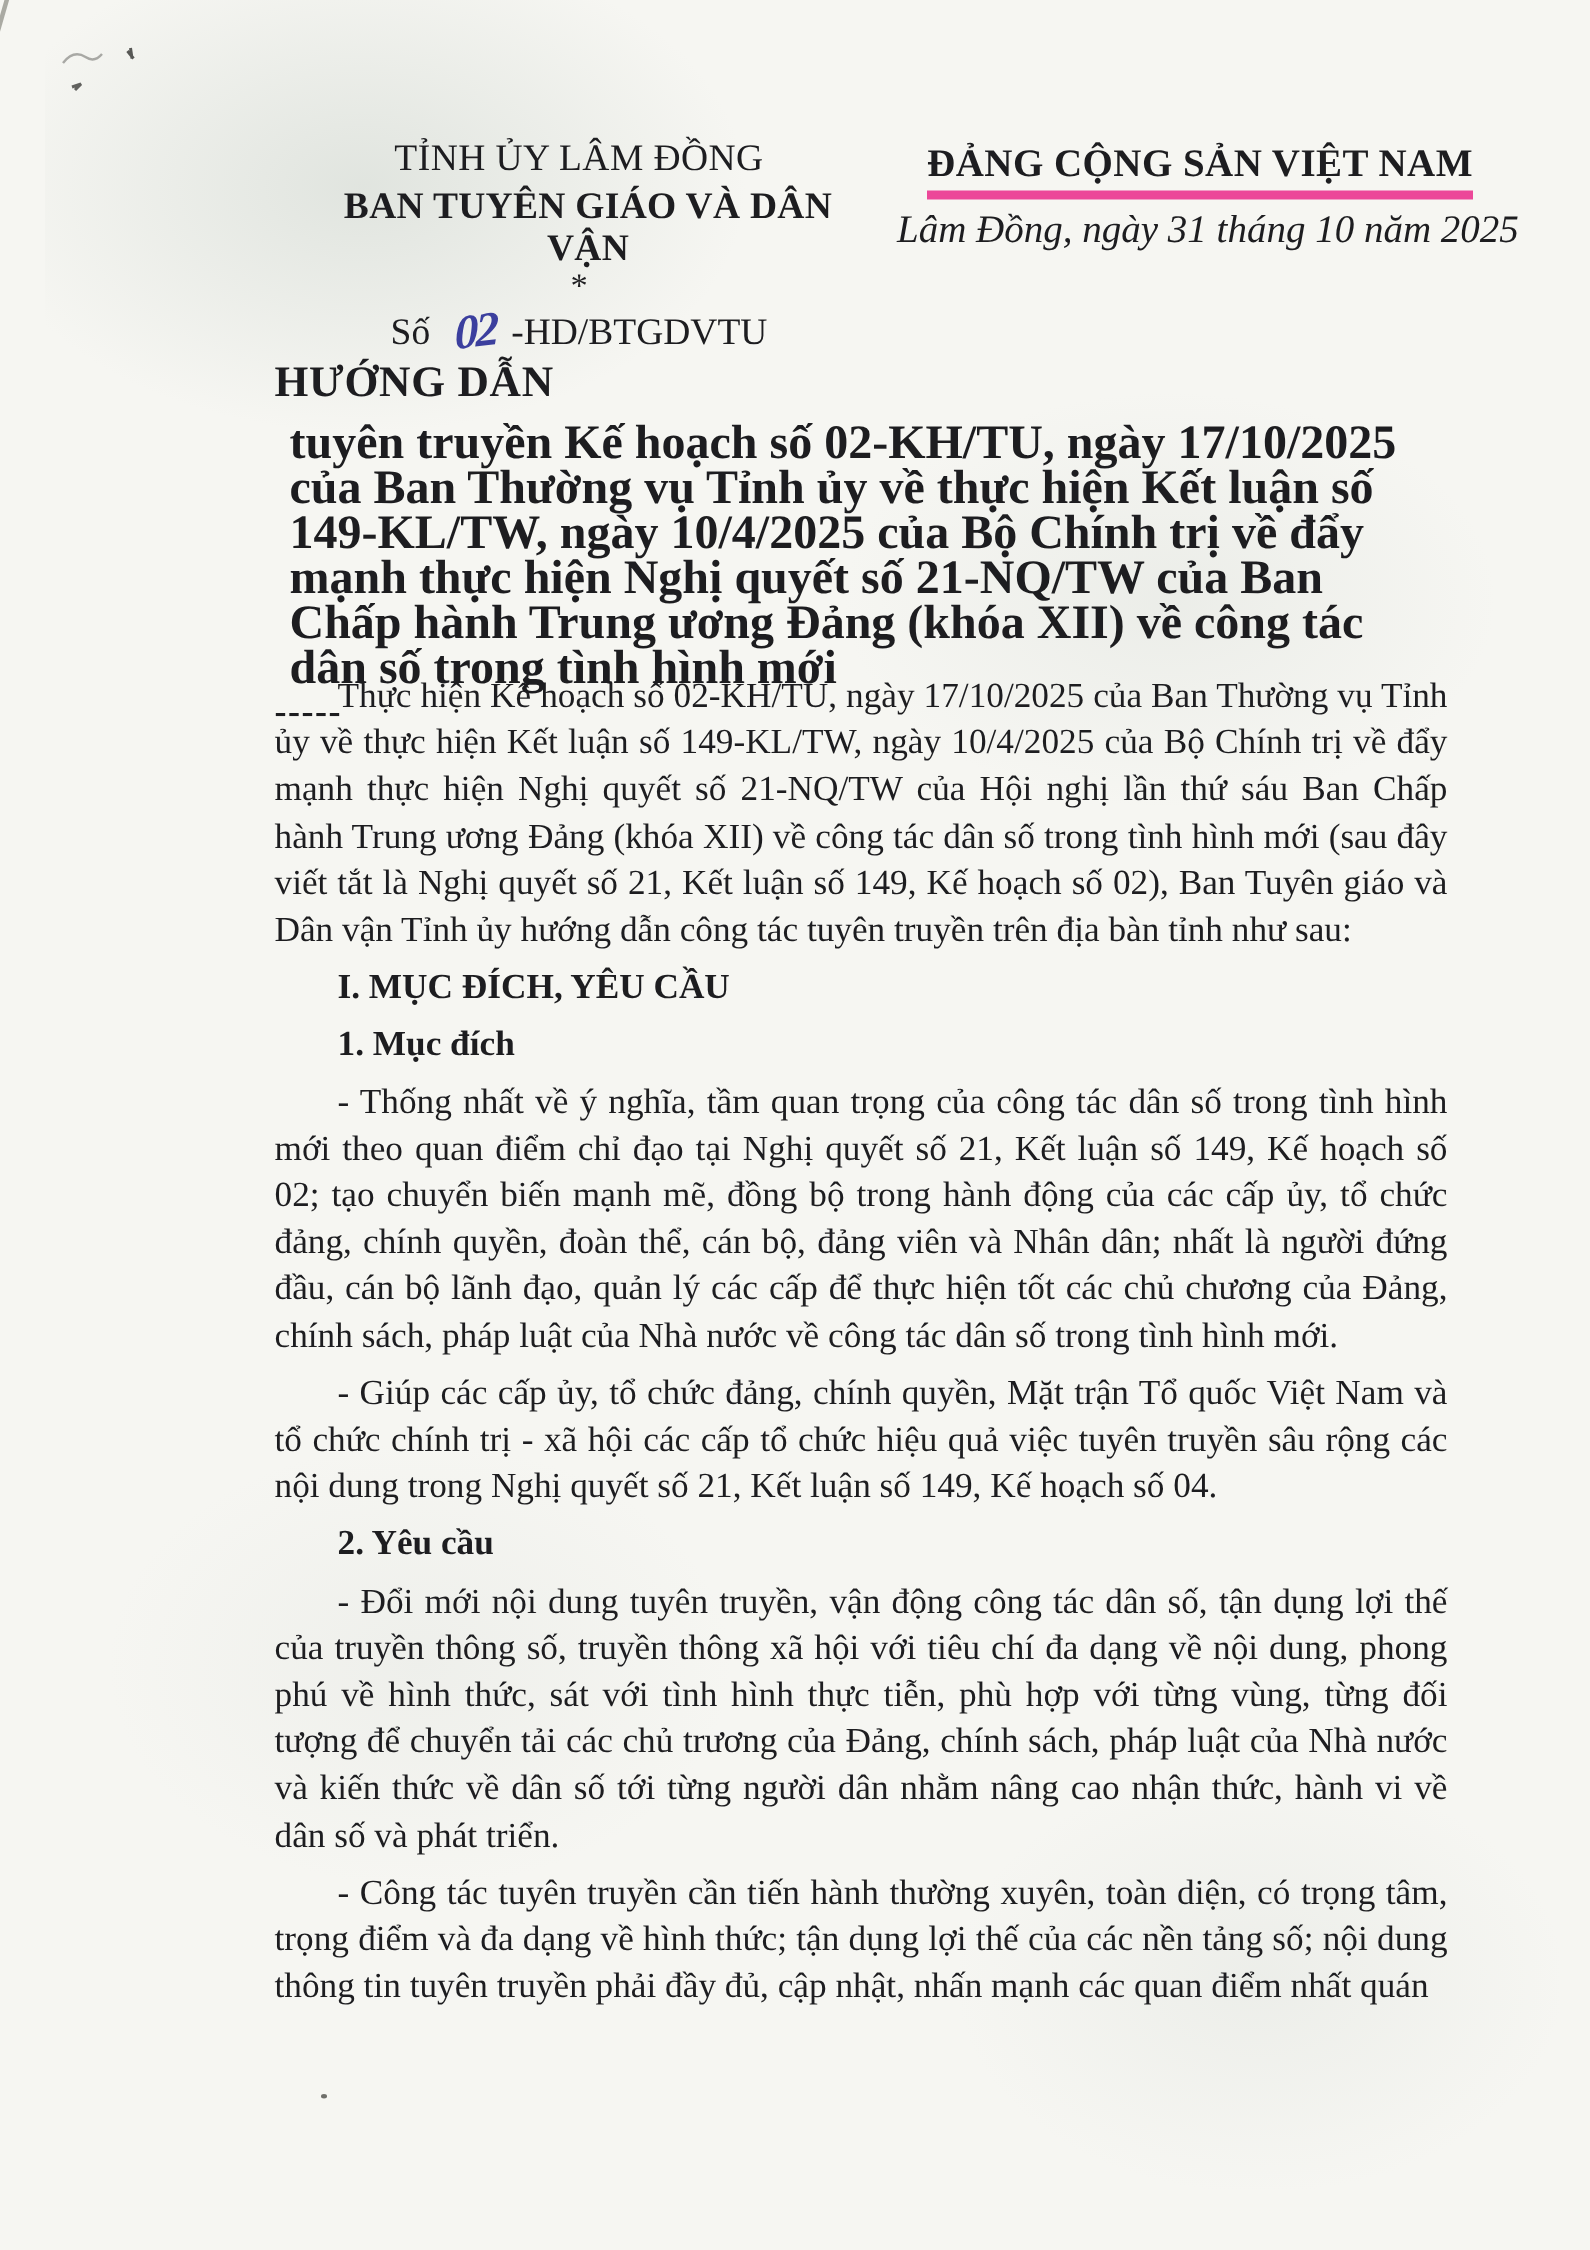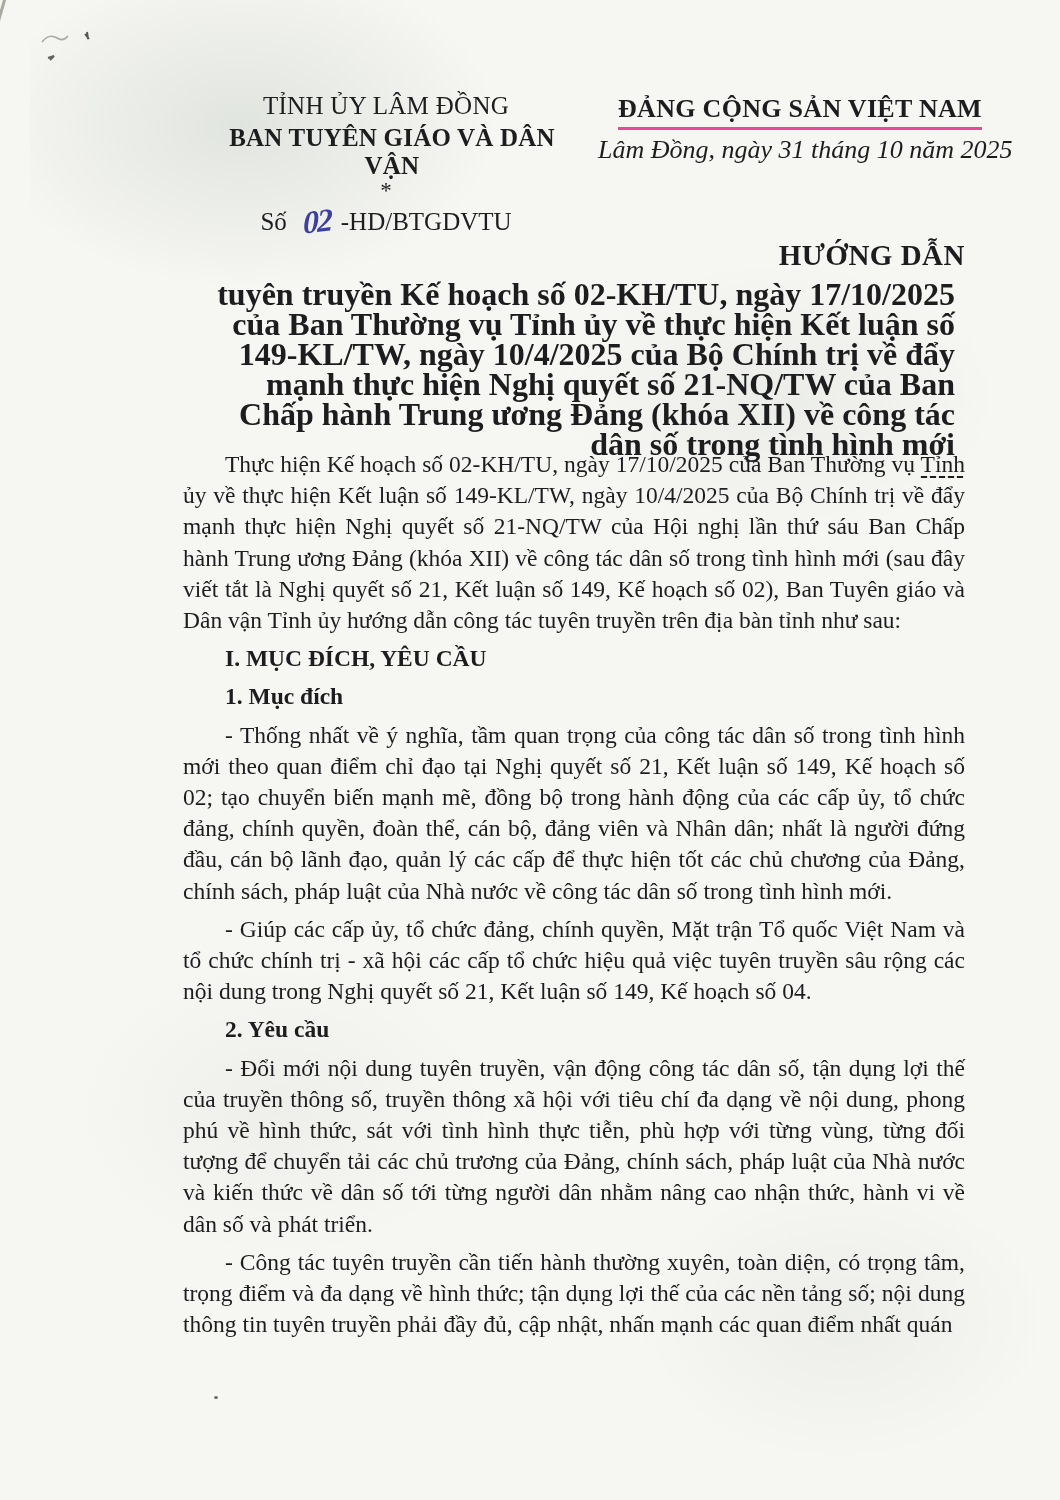--- a/index.html
+++ b/index.html
@@ -33,26 +33,26 @@
   .org-star{font-size:23px;line-height:16px;margin-top:3px;}
   .doc-number{font-size:25px;margin-top:9px;white-space:nowrap;}
   .handwritten{
     color:#3b3f9e;font-style:italic;font-weight:bold;font-size:32px;
     display:inline-block;transform:rotate(-7deg) skewX(-6deg);
     margin:0 10px 0 16px;letter-spacing:-2px;line-height:0;vertical-align:-2px;
   }
   .national-block{position:absolute;left:598px;top:94px;width:404px;text-align:center;}
   .national-motto{
     font-size:26px;font-weight:bold;display:inline-block;letter-spacing:.3px;
-    border-bottom:3px solid #ec4899;padding-bottom:3px;
+    border-bottom:6px solid #ec4899;padding-bottom:3px;
   }
   .date-line{font-size:26px;font-style:italic;margin-top:5px;white-space:nowrap;}
 
   
-  .title-block{position:absolute;left:183px;top:239px;width:782px;text-align:right;}
+  .title-block{position:absolute;left:183px;top:239px;width:782px;text-align:left;}
   .doc-type{font-size:29px;font-weight:bold;margin:0;letter-spacing:.5px;}
   .subject{font-size:32px;font-weight:bold;line-height:30px;margin:7px auto 0;max-width:762px;}
   .separator{font-weight:bold;font-size:24px;letter-spacing:1px;margin-top:3px;}
 
   
   .body-text{
     position:absolute;left:183px;top:449px;width:782px;
     font-size:23.5px;line-height:31.2px;text-align:justify;
   }
   .para{margin:0 0 7px;text-indent:42px;}

